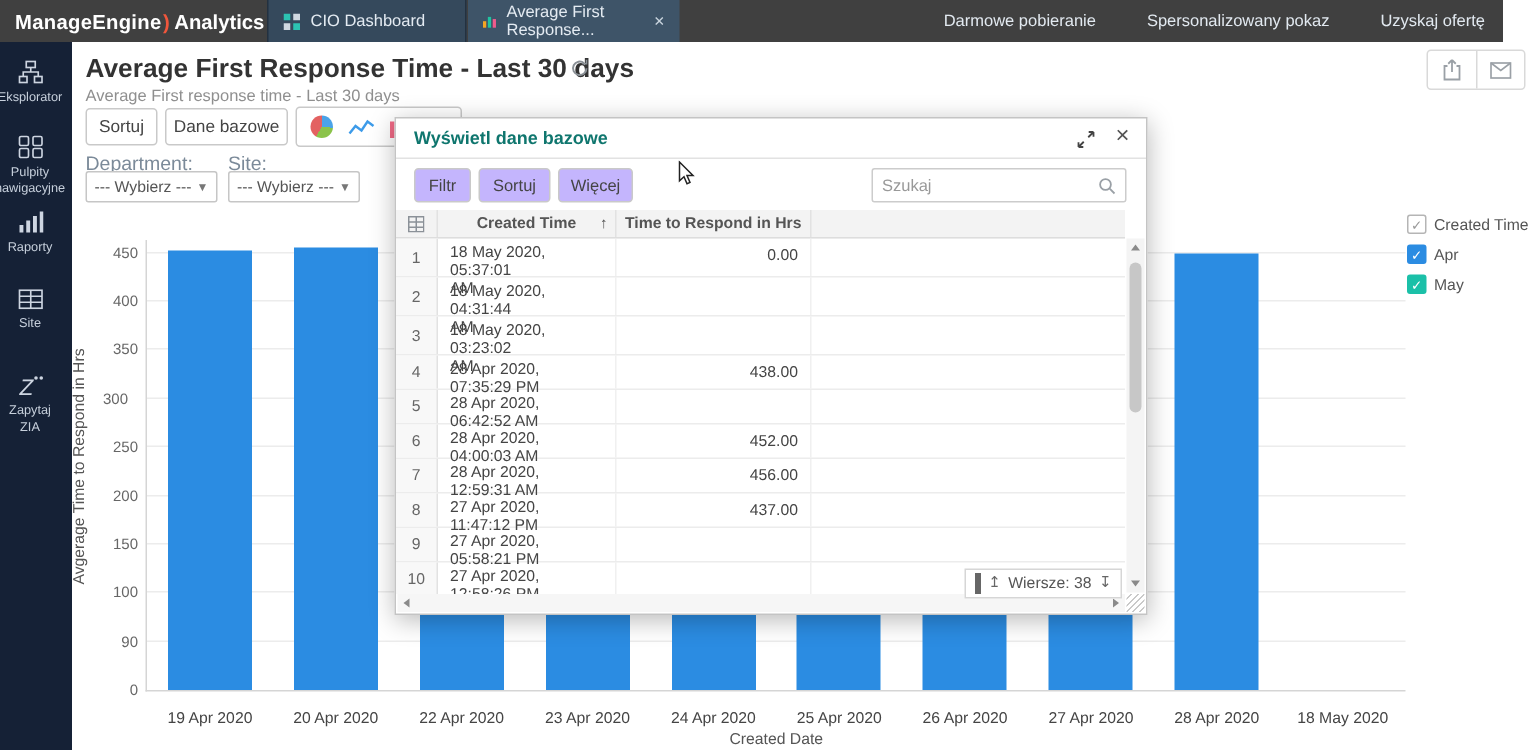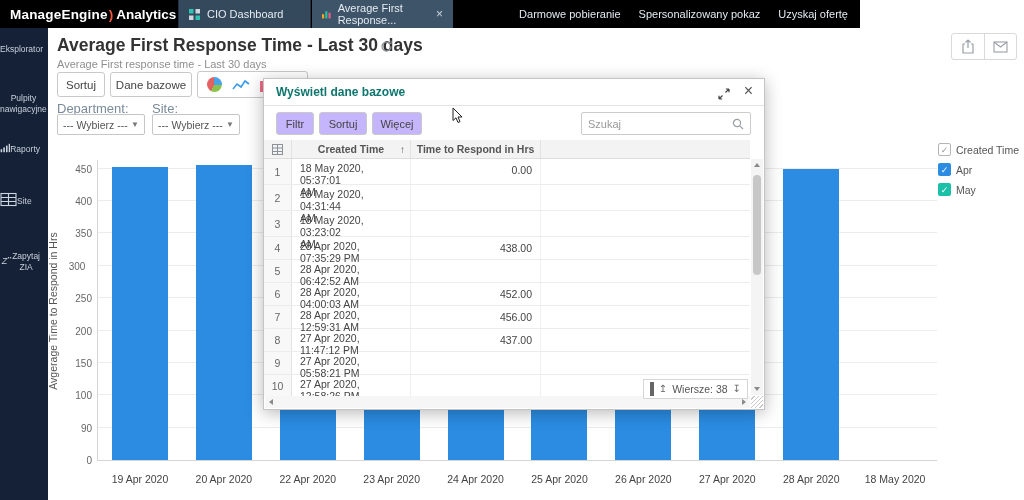--- a/index.html
+++ b/index.html
@@ -1,36 +1,36 @@
 <!DOCTYPE html>
 <html><head>
 <meta charset="utf-8">
 <style>
   *{margin:0;padding:0;box-sizing:border-box}
   html,body{width:1024px;height:500px;overflow:hidden}
   body{font-family:"Liberation Sans",sans-serif;background:#fff}
   .app{position:relative;width:1024px;height:500px;background:#fff}
 
   
-  .topbar{position:absolute;left:0;top:0;width:860px;height:28px;background:#000000;z-index:6}
+  .topbar{position:absolute;left:0;top:0;width:1002px;height:28px;background:#404040;z-index:6}
   .logo{position:absolute;left:10px;top:0;height:28px;display:flex;align-items:center;font-size:13.5px;color:#fff}
   .logo .brand{font-weight:bold;letter-spacing:.2px}
   .logo .swirl{color:#f0563c;font-weight:bold;margin:0 3px 0 1px}
   .logo .product{font-weight:bold;margin-right:4px}
   .logo .plus{font-weight:normal;color:#e9eef3}
   .tab{position:absolute;top:0;height:28px;display:flex;align-items:center;gap:7px;padding:0 10px;font-size:11px;color:#e4ebf2;cursor:pointer}
   .tab-cio{left:178px;width:133px;background:#35495c;border-left:1px solid #233140;border-right:1px solid #233140}
   .tab-active{left:312px;width:141px;background:#3e5468}
   .tab .close{margin-left:auto;font-size:12px;color:#c9d4de}
-  .top-links{position:absolute;right:12px;top:0;height:28px;display:flex;align-items:center;gap:18px;font-size:11px;color:#e2e9f0}
+  .top-links{position:absolute;right:12px;top:0;height:28px;display:flex;align-items:center;gap:34px;font-size:11px;color:#e2e9f0}
   .top-links span{cursor:pointer}
 
   
   .sidebar{position:absolute;left:0;top:28px;width:48px;height:472px;background:#152136;z-index:5}
-  .side-item{position:absolute;left:0;width:40px;display:flex;flex-direction:row;align-items:center;color:#c7d0dc;cursor:pointer}
+  .side-item{position:absolute;left:0;width:40px;display:flex;flex-direction:column;align-items:center;color:#c7d0dc;cursor:pointer}
   .side-item .lbl{font-size:8.5px;margin-top:3px;text-align:center;line-height:1.25}
   .si-0{top:12px}.si-1{top:62px}.si-2{top:112px}.si-3{top:164px}.si-4{top:220px}
 
   
   .page-title{position:absolute;left:57px;top:35px;font-size:17.5px;font-weight:bold;color:#333}
   .refresh{position:absolute;left:380px;top:39px;cursor:pointer}
   .page-subtitle{position:absolute;left:57px;top:58px;font-size:11px;color:#8f8f8f}
   .btn{display:inline-flex;align-items:center;justify-content:center;background:#fff;border:1px solid #c9c9c9;border-radius:3px;font-size:11.5px;color:#444;cursor:pointer}
   .tb-sortuj{position:absolute;left:57px;top:72px;width:48px;height:25px}
   .tb-dane{position:absolute;left:110px;top:72px;width:82px;height:25px}
@@ -243,20 +243,21 @@
           <rect x="1" y="1" width="13" height="10"></rect>
           <path d="M1 1l6.5 5L14 1"></path>
         </svg>
       </span>
   </div>
 
   <div class="plot">
     <div class="ylabel-wrap">
         <span>Avgerage Time to Respond in Hrs</span>
       </div>
+    <div class="xlabel">Created Date</div>
   <div class="ytick" style="bottom: -6px;">0</div>
       <div class="gridline" style="bottom: 32.3656px;"></div>
       <div class="ytick" style="bottom: 26.3656px;">90</div>
       <div class="gridline" style="bottom: 64.7312px;"></div>
       <div class="ytick" style="bottom: 58.7312px;">100</div>
       <div class="gridline" style="bottom: 97.0968px;"></div>
       <div class="ytick" style="bottom: 91.0968px;">150</div>
       <div class="gridline" style="bottom: 129.462px;"></div>
       <div class="ytick" style="bottom: 123.462px;">200</div>
       <div class="gridline" style="bottom: 161.828px;"></div>

